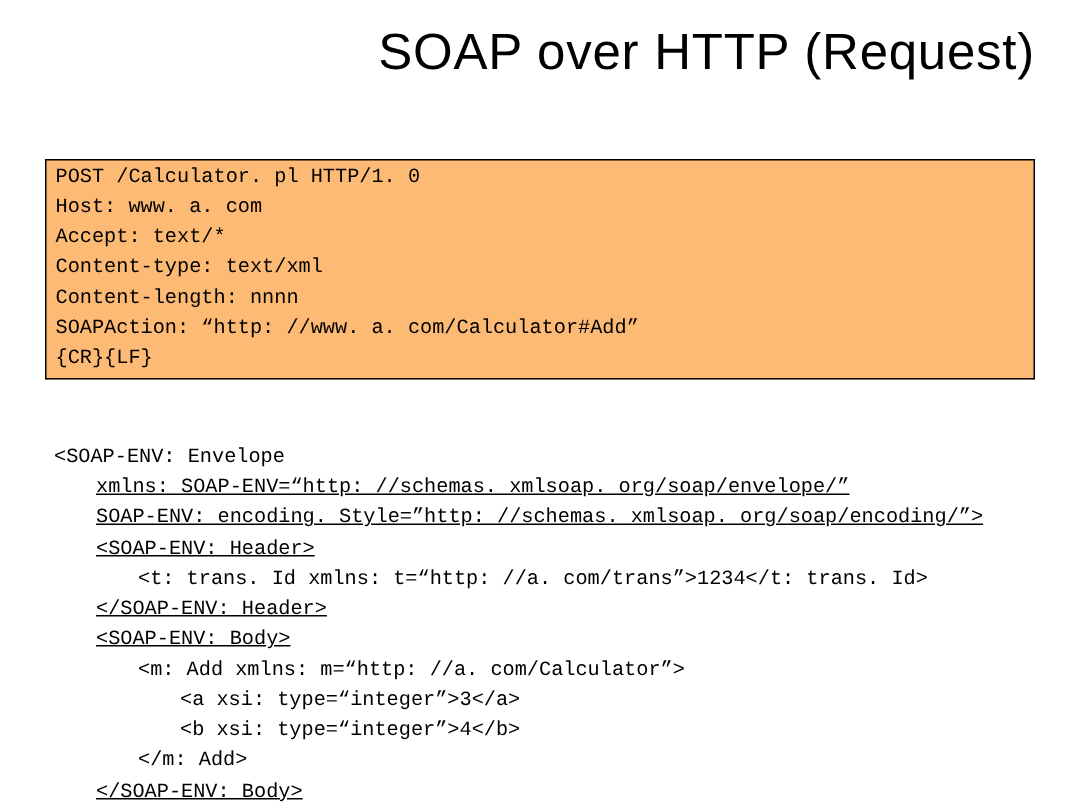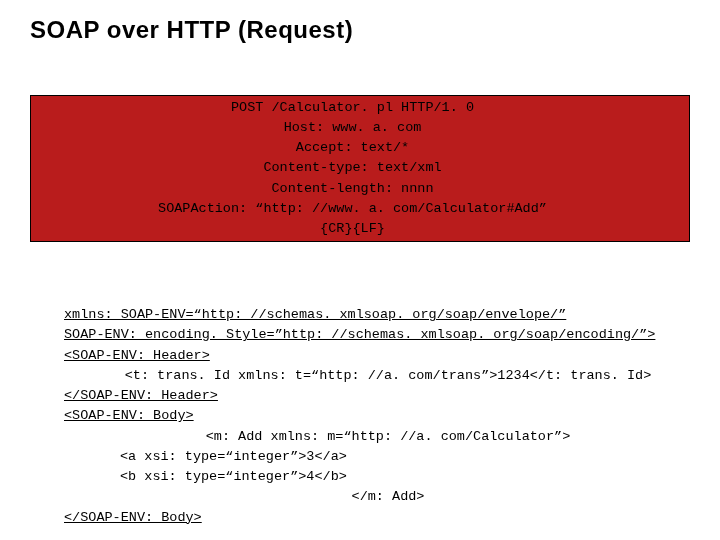--- a/index.html
+++ b/index.html
@@ -8,57 +8,56 @@
     width: 720px;
     height: 540px;
     background: #fff;
     font-family: Arial, Helvetica, sans-serif;
     overflow: hidden;
   }
   .slide {
     padding: 10px 30px 20px 30px;
   }
   .title {
-    font-size: 24px;
-    font-weight: 700;
-    text-align: left;
+    font-size: 34px;
+    font-weight: 400;
+    text-align: right;
     margin: 6px 0 10px 0;
     letter-spacing: 0.5px;
   }
   .code-block {
     position: relative;
     font-family: "Courier New", Courier, monospace;
     font-size: 13.5px;
     line-height: 1.5;
     white-space: pre;
   }
   .http-box {
-    background: #b91c1c;
+    background: #fdba74;
     border: 1px solid #000;
     padding: 2px 21px 2px 6px;
     margin-bottom: 0;
-    text-align: center;
   }
   .soap-box {
     padding: 2px 6px 2px 6px;
   }
   .ind1 { padding-left: 28px; display: block; text-decoration: underline; }
-  .ind2 { padding-left: 56px; display: block; text-align: center; }
+  .ind2 { padding-left: 56px; display: block; }
   .ind3 { padding-left: 84px; display: block; }
 </style>
 </head>
 <body>
 
 <div class="slide">
   <div class="title">SOAP over HTTP (Request)</div>
 
   <div class="code-block">
     <div class="http-box"><span>POST /Calculator. pl HTTP/1. 0</span>
 <span>Host: www. a. com</span>
 <span>Accept: text/*</span>
 <span>Content-type: text/xml</span>
 <span>Content-length: nnnn</span>
 <span>SOAPAction: “http: //www. a. com/Calculator#Add”</span>
 <span>{CR}{LF}</span></div>
-    <div class="soap-box">
+    <div class="soap-box"><span>&lt;SOAP-ENV: Envelope</span>
 <span class="ind1">xmlns: SOAP-ENV=“http: //schemas. xmlsoap. org/soap/envelope/”</span><span class="ind1">SOAP-ENV: encoding. Style=”http: //schemas. xmlsoap. org/soap/encoding/”&gt;</span><span class="ind1">&lt;SOAP-ENV: Header&gt;</span><span class="ind2">&lt;t: trans. Id xmlns: t=“http: //a. com/trans”&gt;1234&lt;/t: trans. Id&gt;</span><span class="ind1">&lt;/SOAP-ENV: Header&gt;</span><span class="ind1">&lt;SOAP-ENV: Body&gt;</span><span class="ind2">&lt;m: Add xmlns: m=“http: //a. com/Calculator”&gt;</span><span class="ind3">&lt;a xsi: type=“integer”&gt;3&lt;/a&gt;</span><span class="ind3">&lt;b xsi: type=“integer”&gt;4&lt;/b&gt;</span><span class="ind2">&lt;/m: Add&gt;</span><span class="ind1">&lt;/SOAP-ENV: Body&gt;</span></div>
   </div>
 </div>
 
 </body></html>

